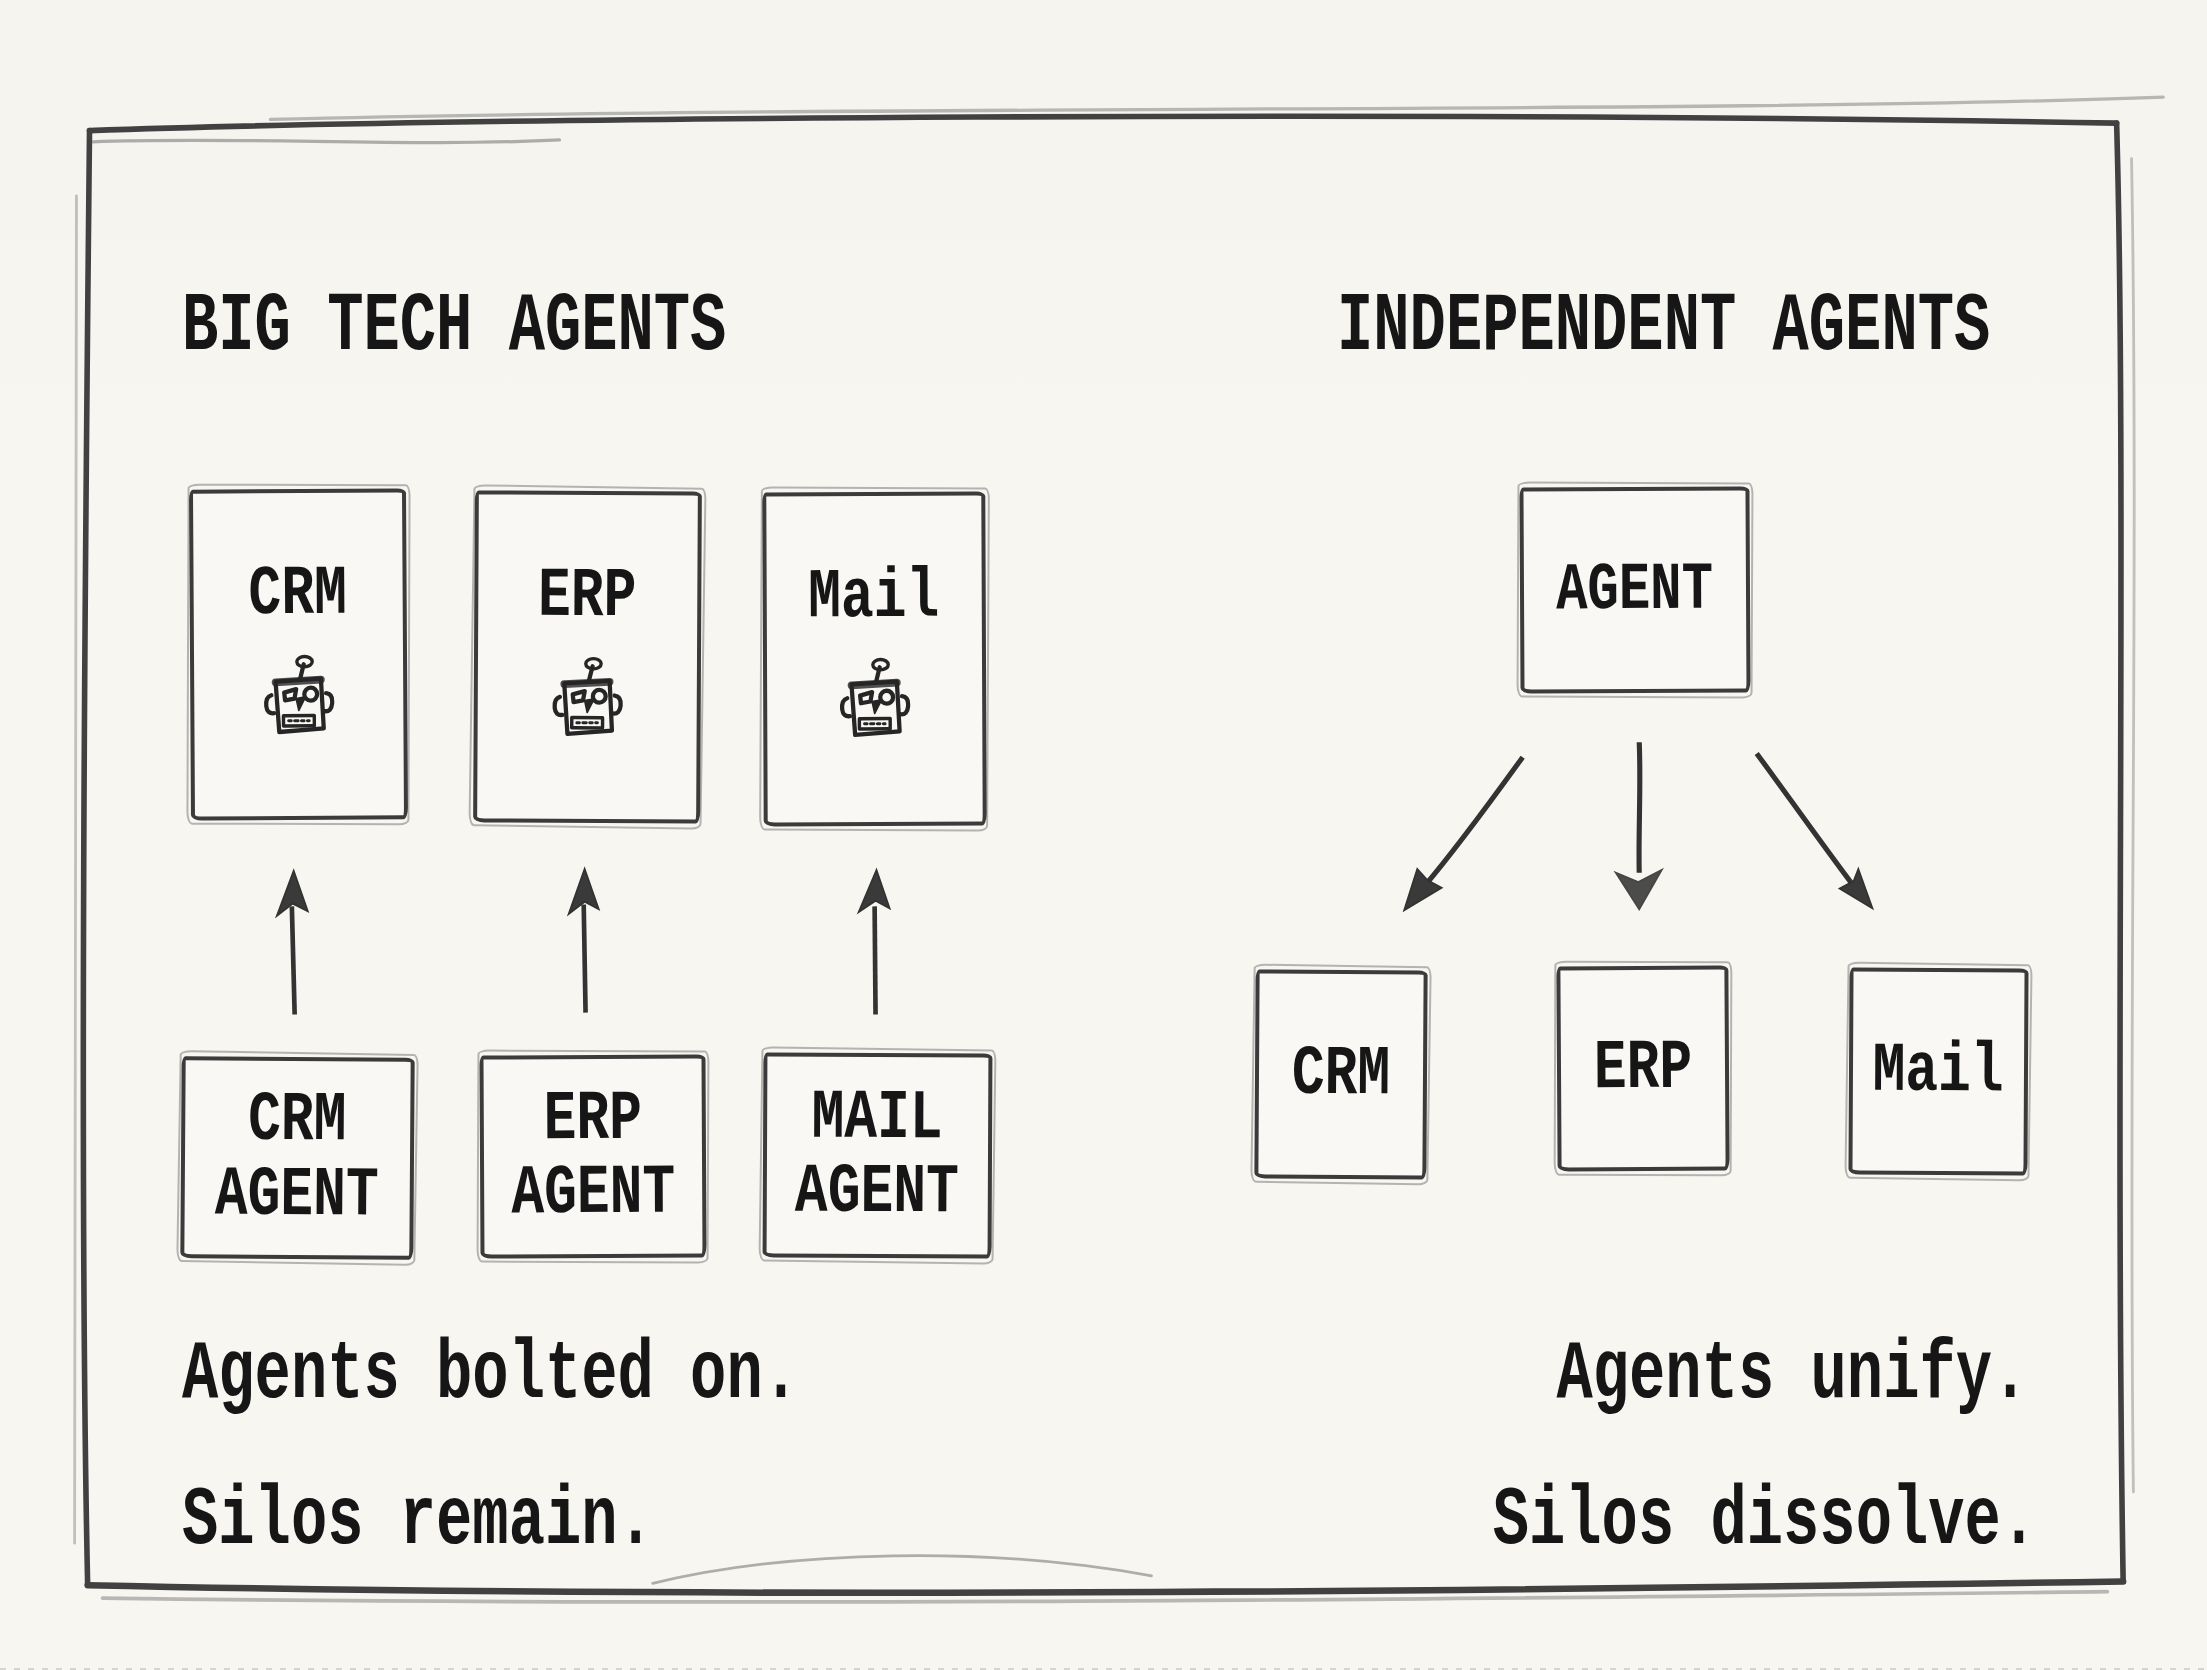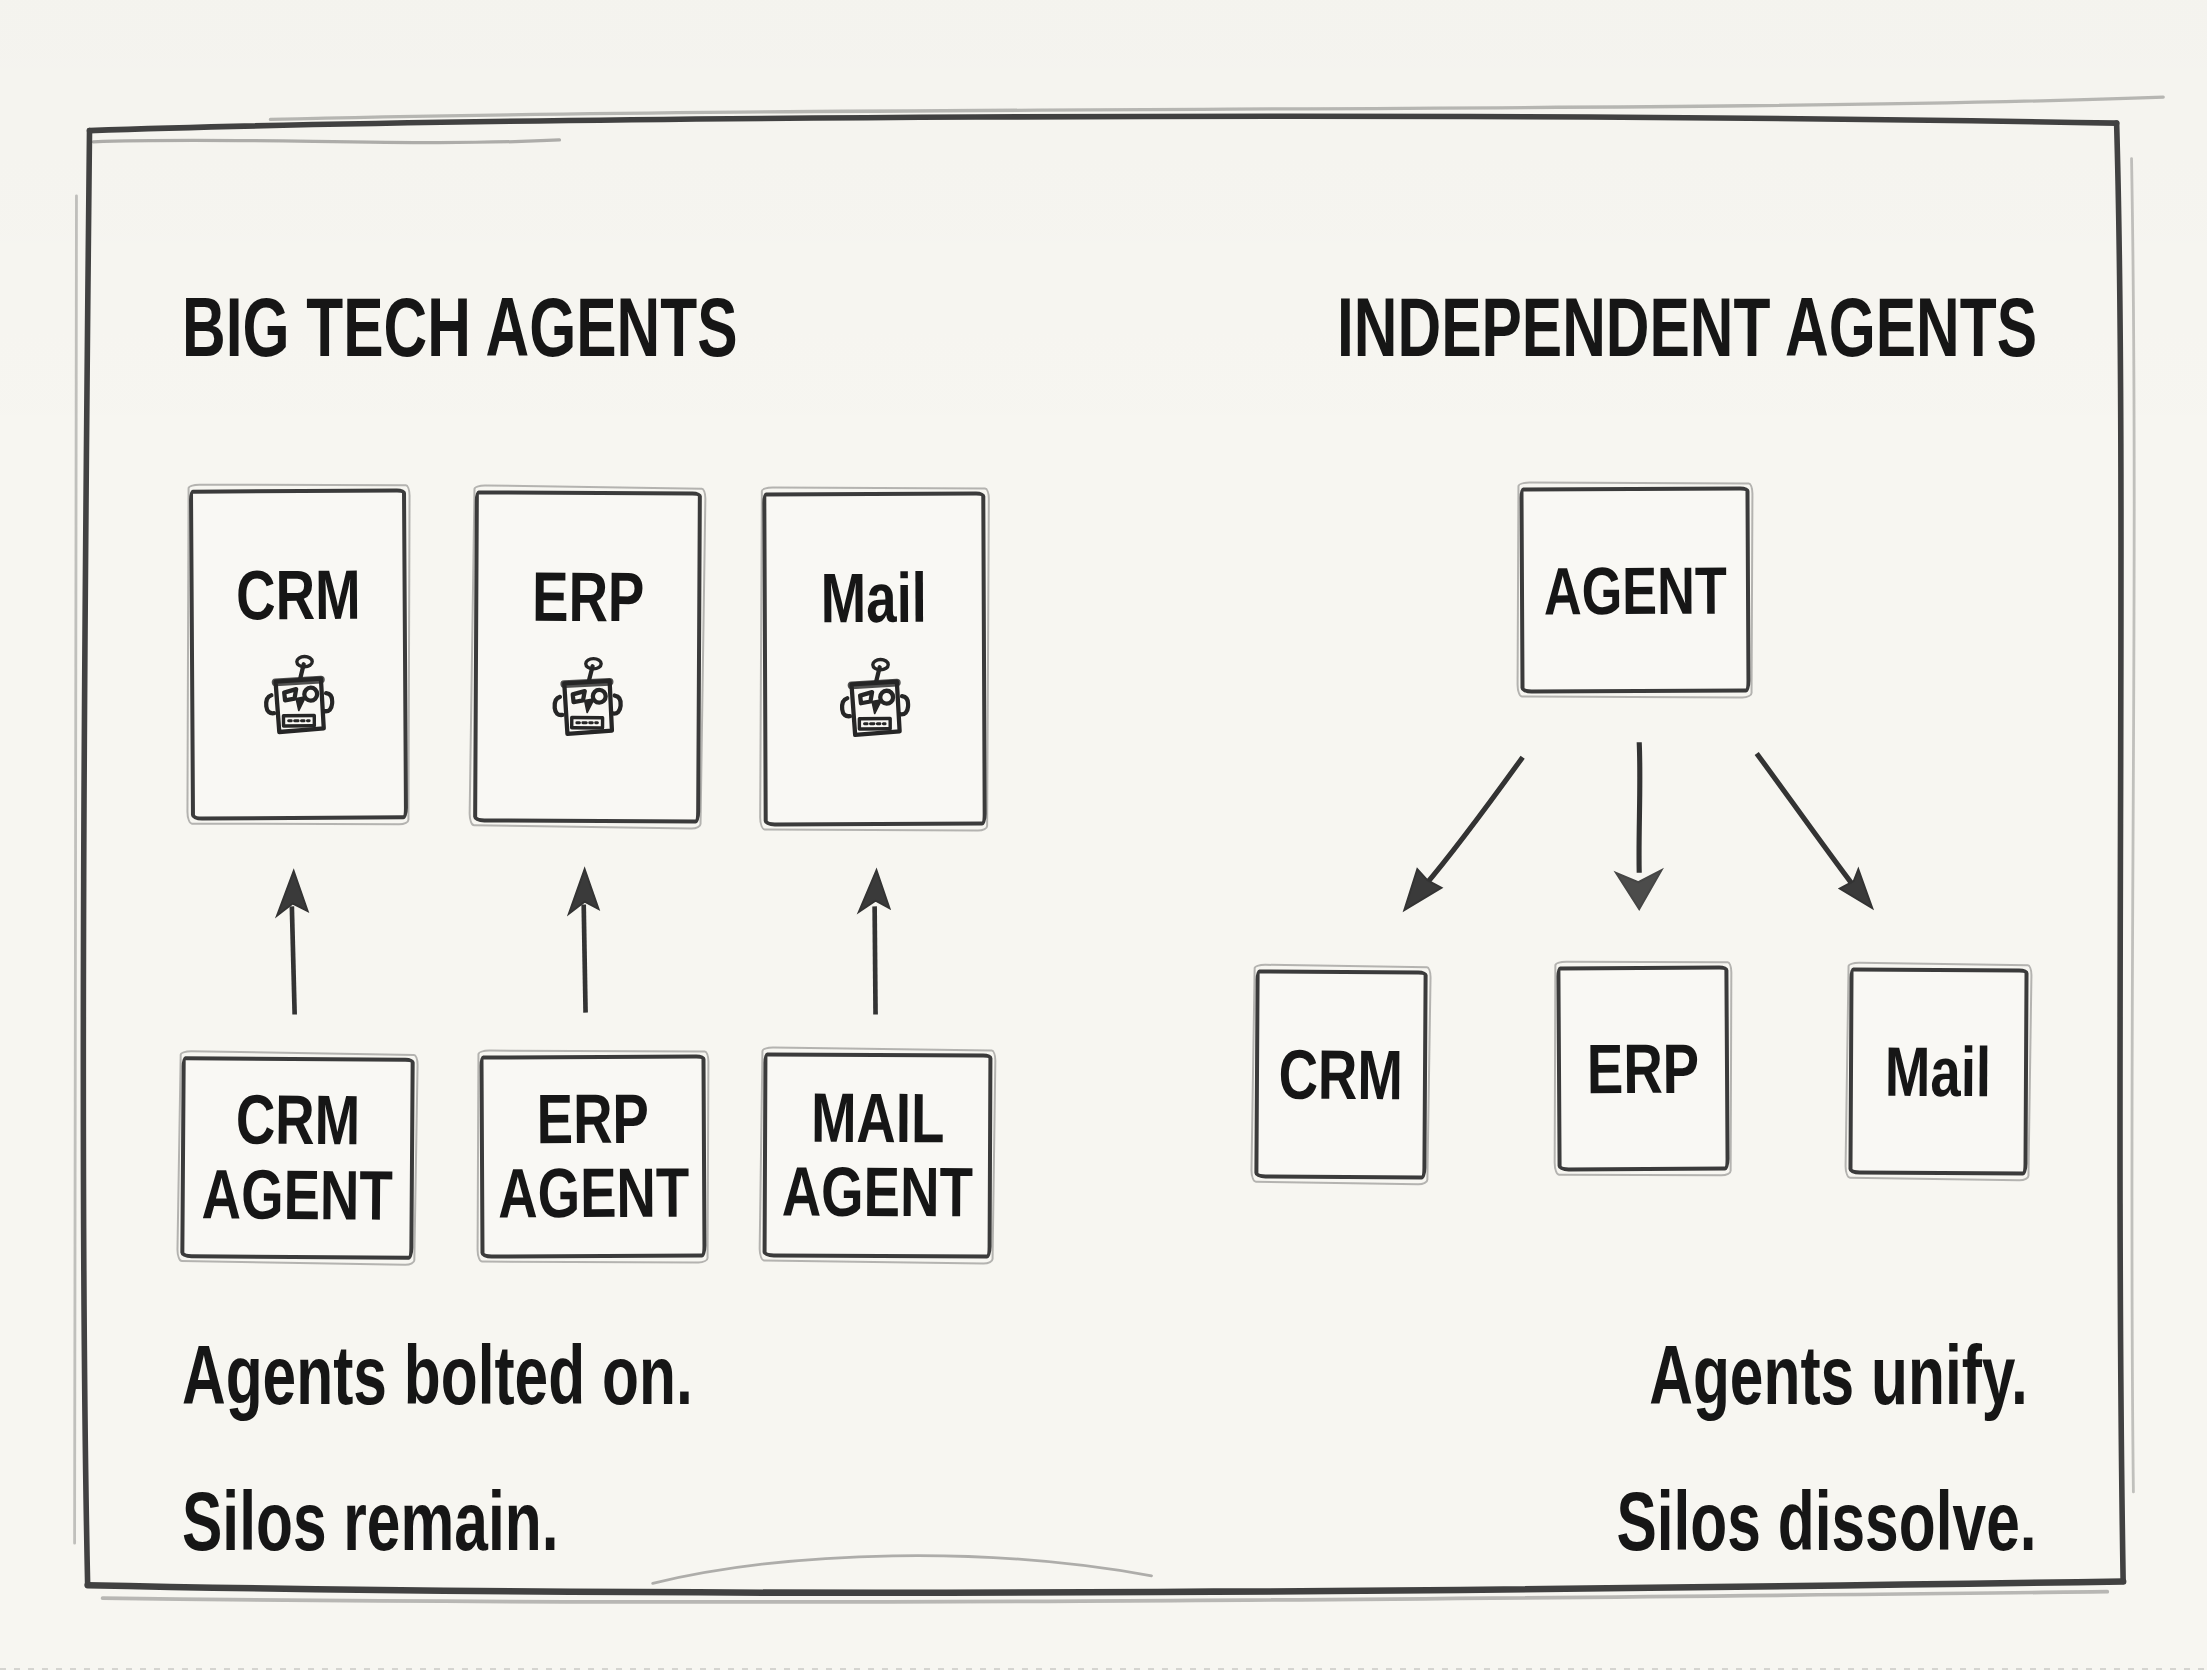--- a/index.html
+++ b/index.html
@@ -3,21 +3,21 @@
 <meta charset="utf-8">
 <style>
   html,body{margin:0;padding:0;background:#e9e8e3;}
   #canvas{
     position:relative;
     width:2208px;height:1671px;
     background:
       linear-gradient(180deg, rgba(0,0,0,.012), rgba(0,0,0,0) 30%),
       #f7f6f1;
     overflow:hidden;
-    font-family:Liberation Sans, sans-serif;
+    font-family:Liberation Mono, monospace;
     color:#141414;
   }
   svg.layer{position:absolute;left:0;top:0;width:2208px;height:1671px;pointer-events:none;}
 
   
   .t{font-weight:700;color:#161616;white-space:nowrap;line-height:1;}
   .t-big{font-size:84px;transform:scaleX(.72);transform-origin:left center;}
   .t-big.right{transform-origin:right center;}
   .t-label{font-size:70px;transform:scaleX(.78);transform-origin:center center;}
   .abs{position:absolute;}

